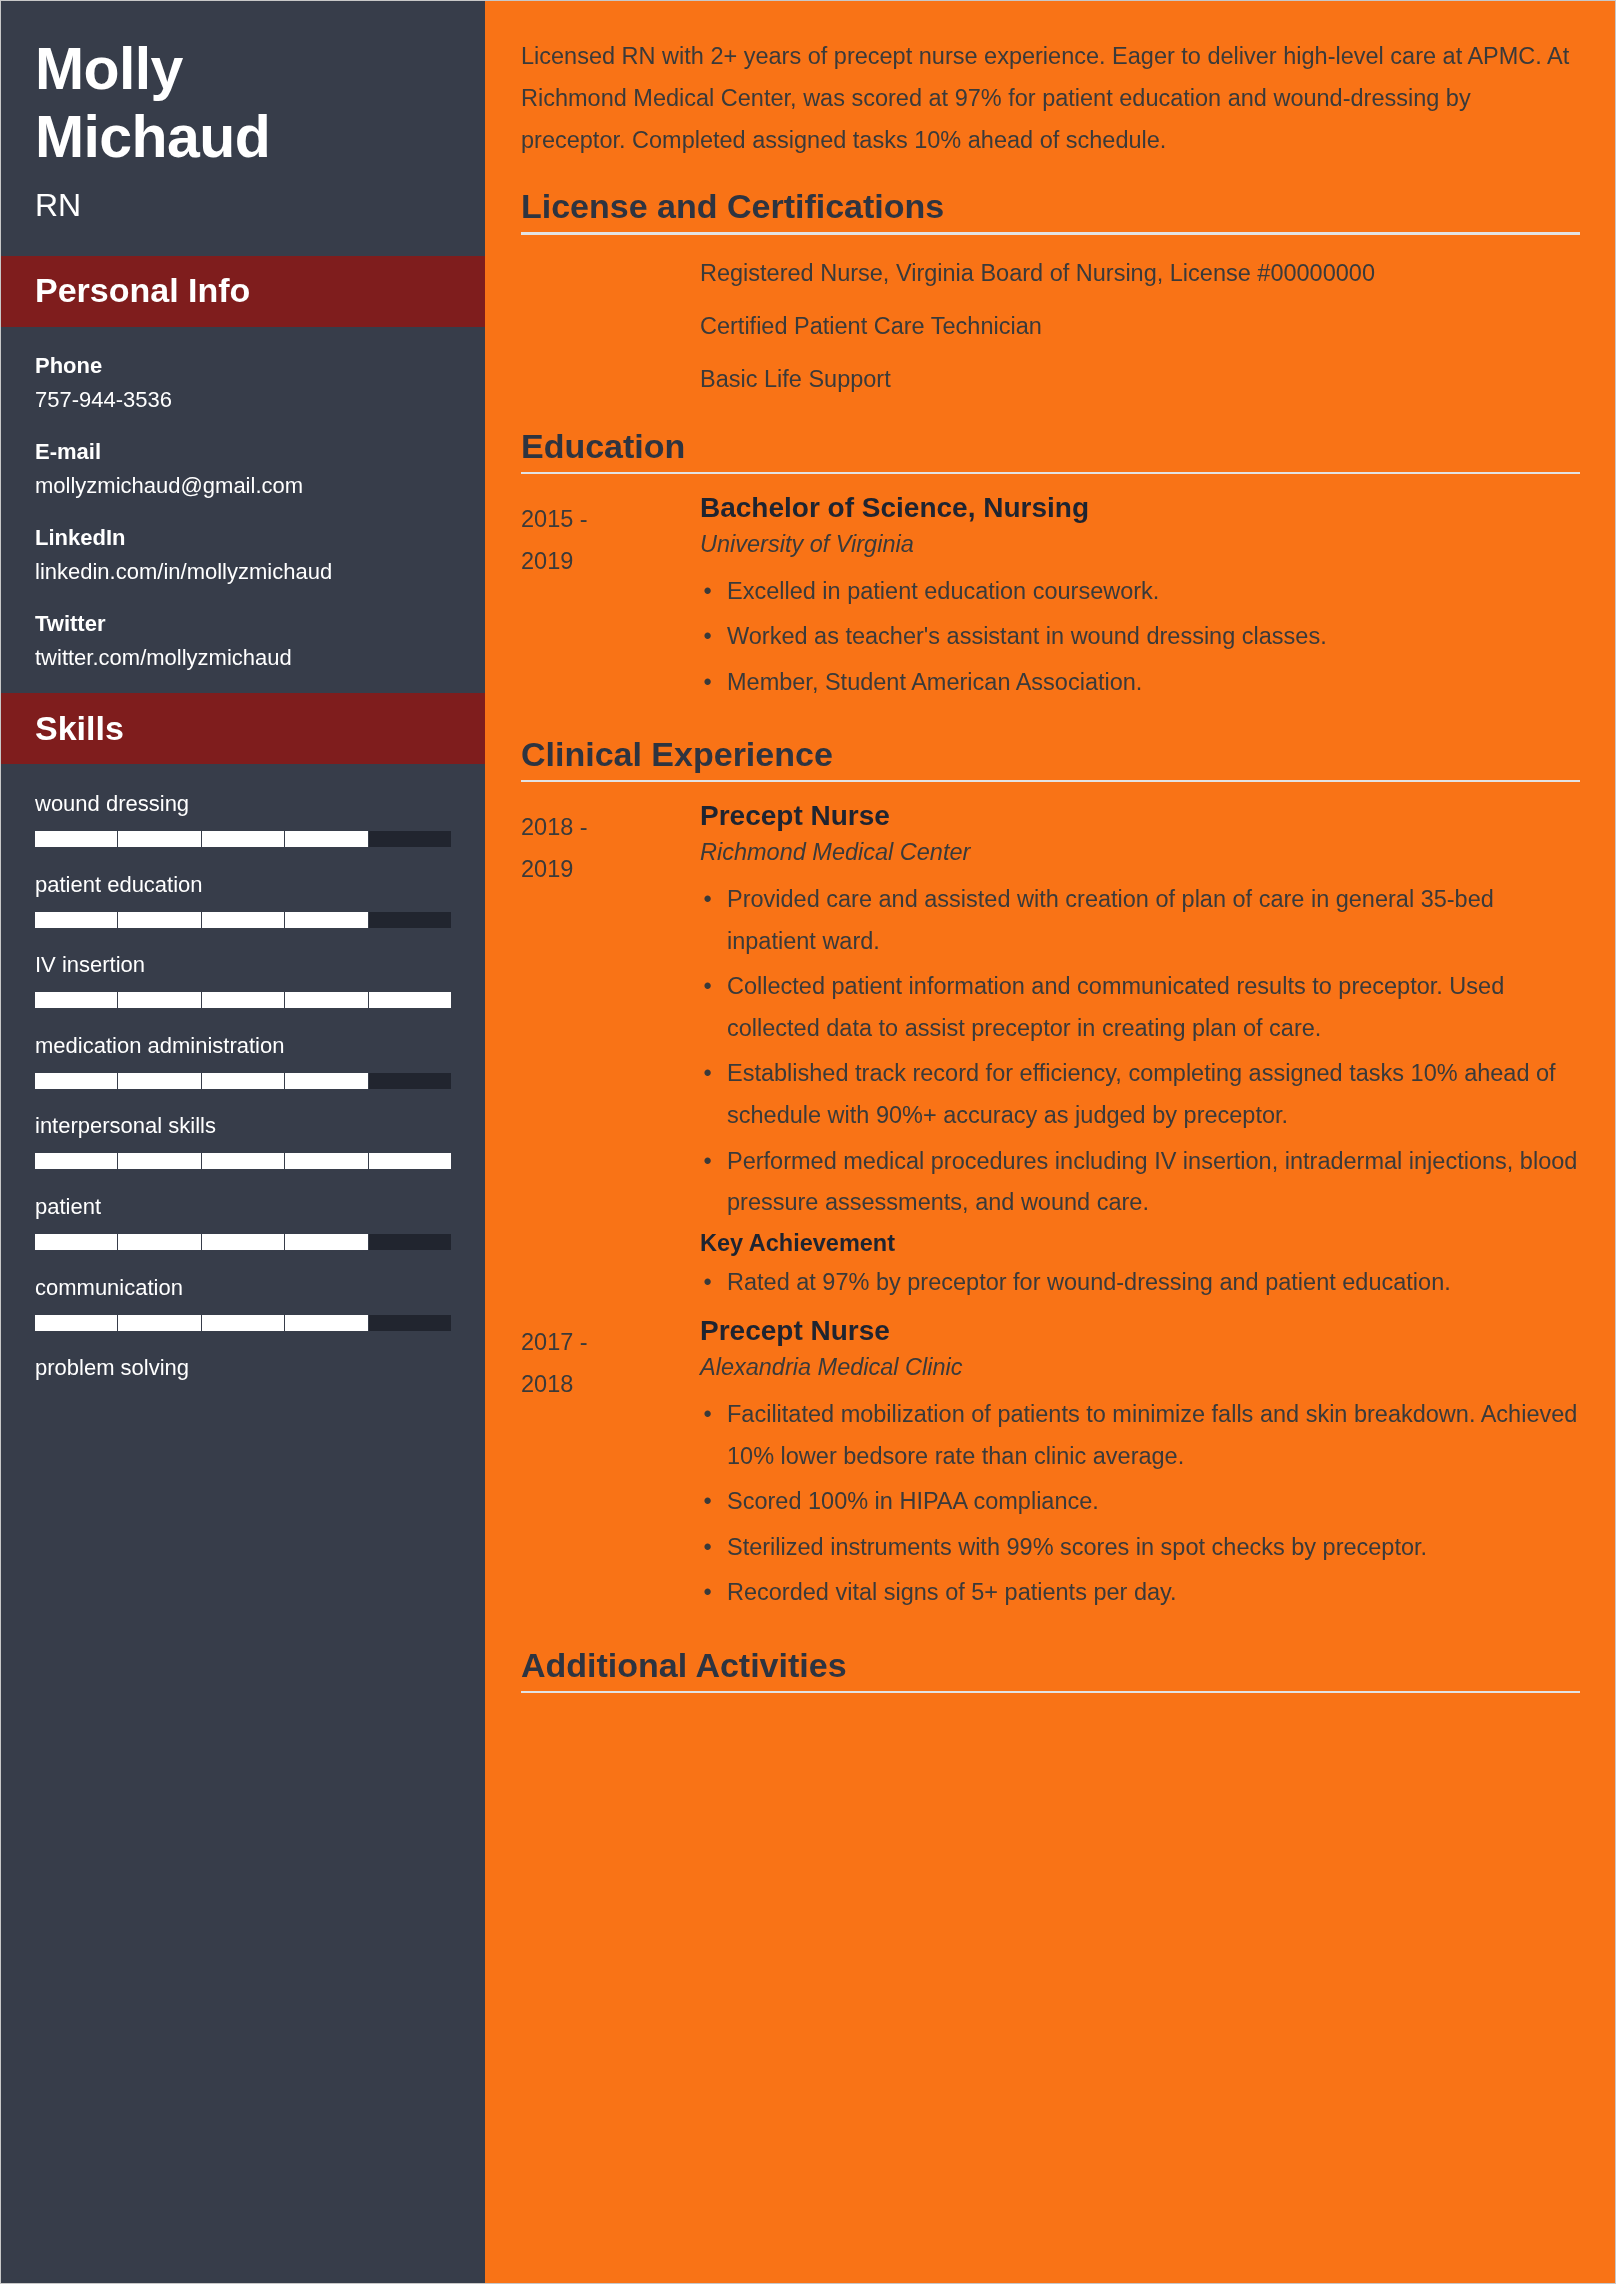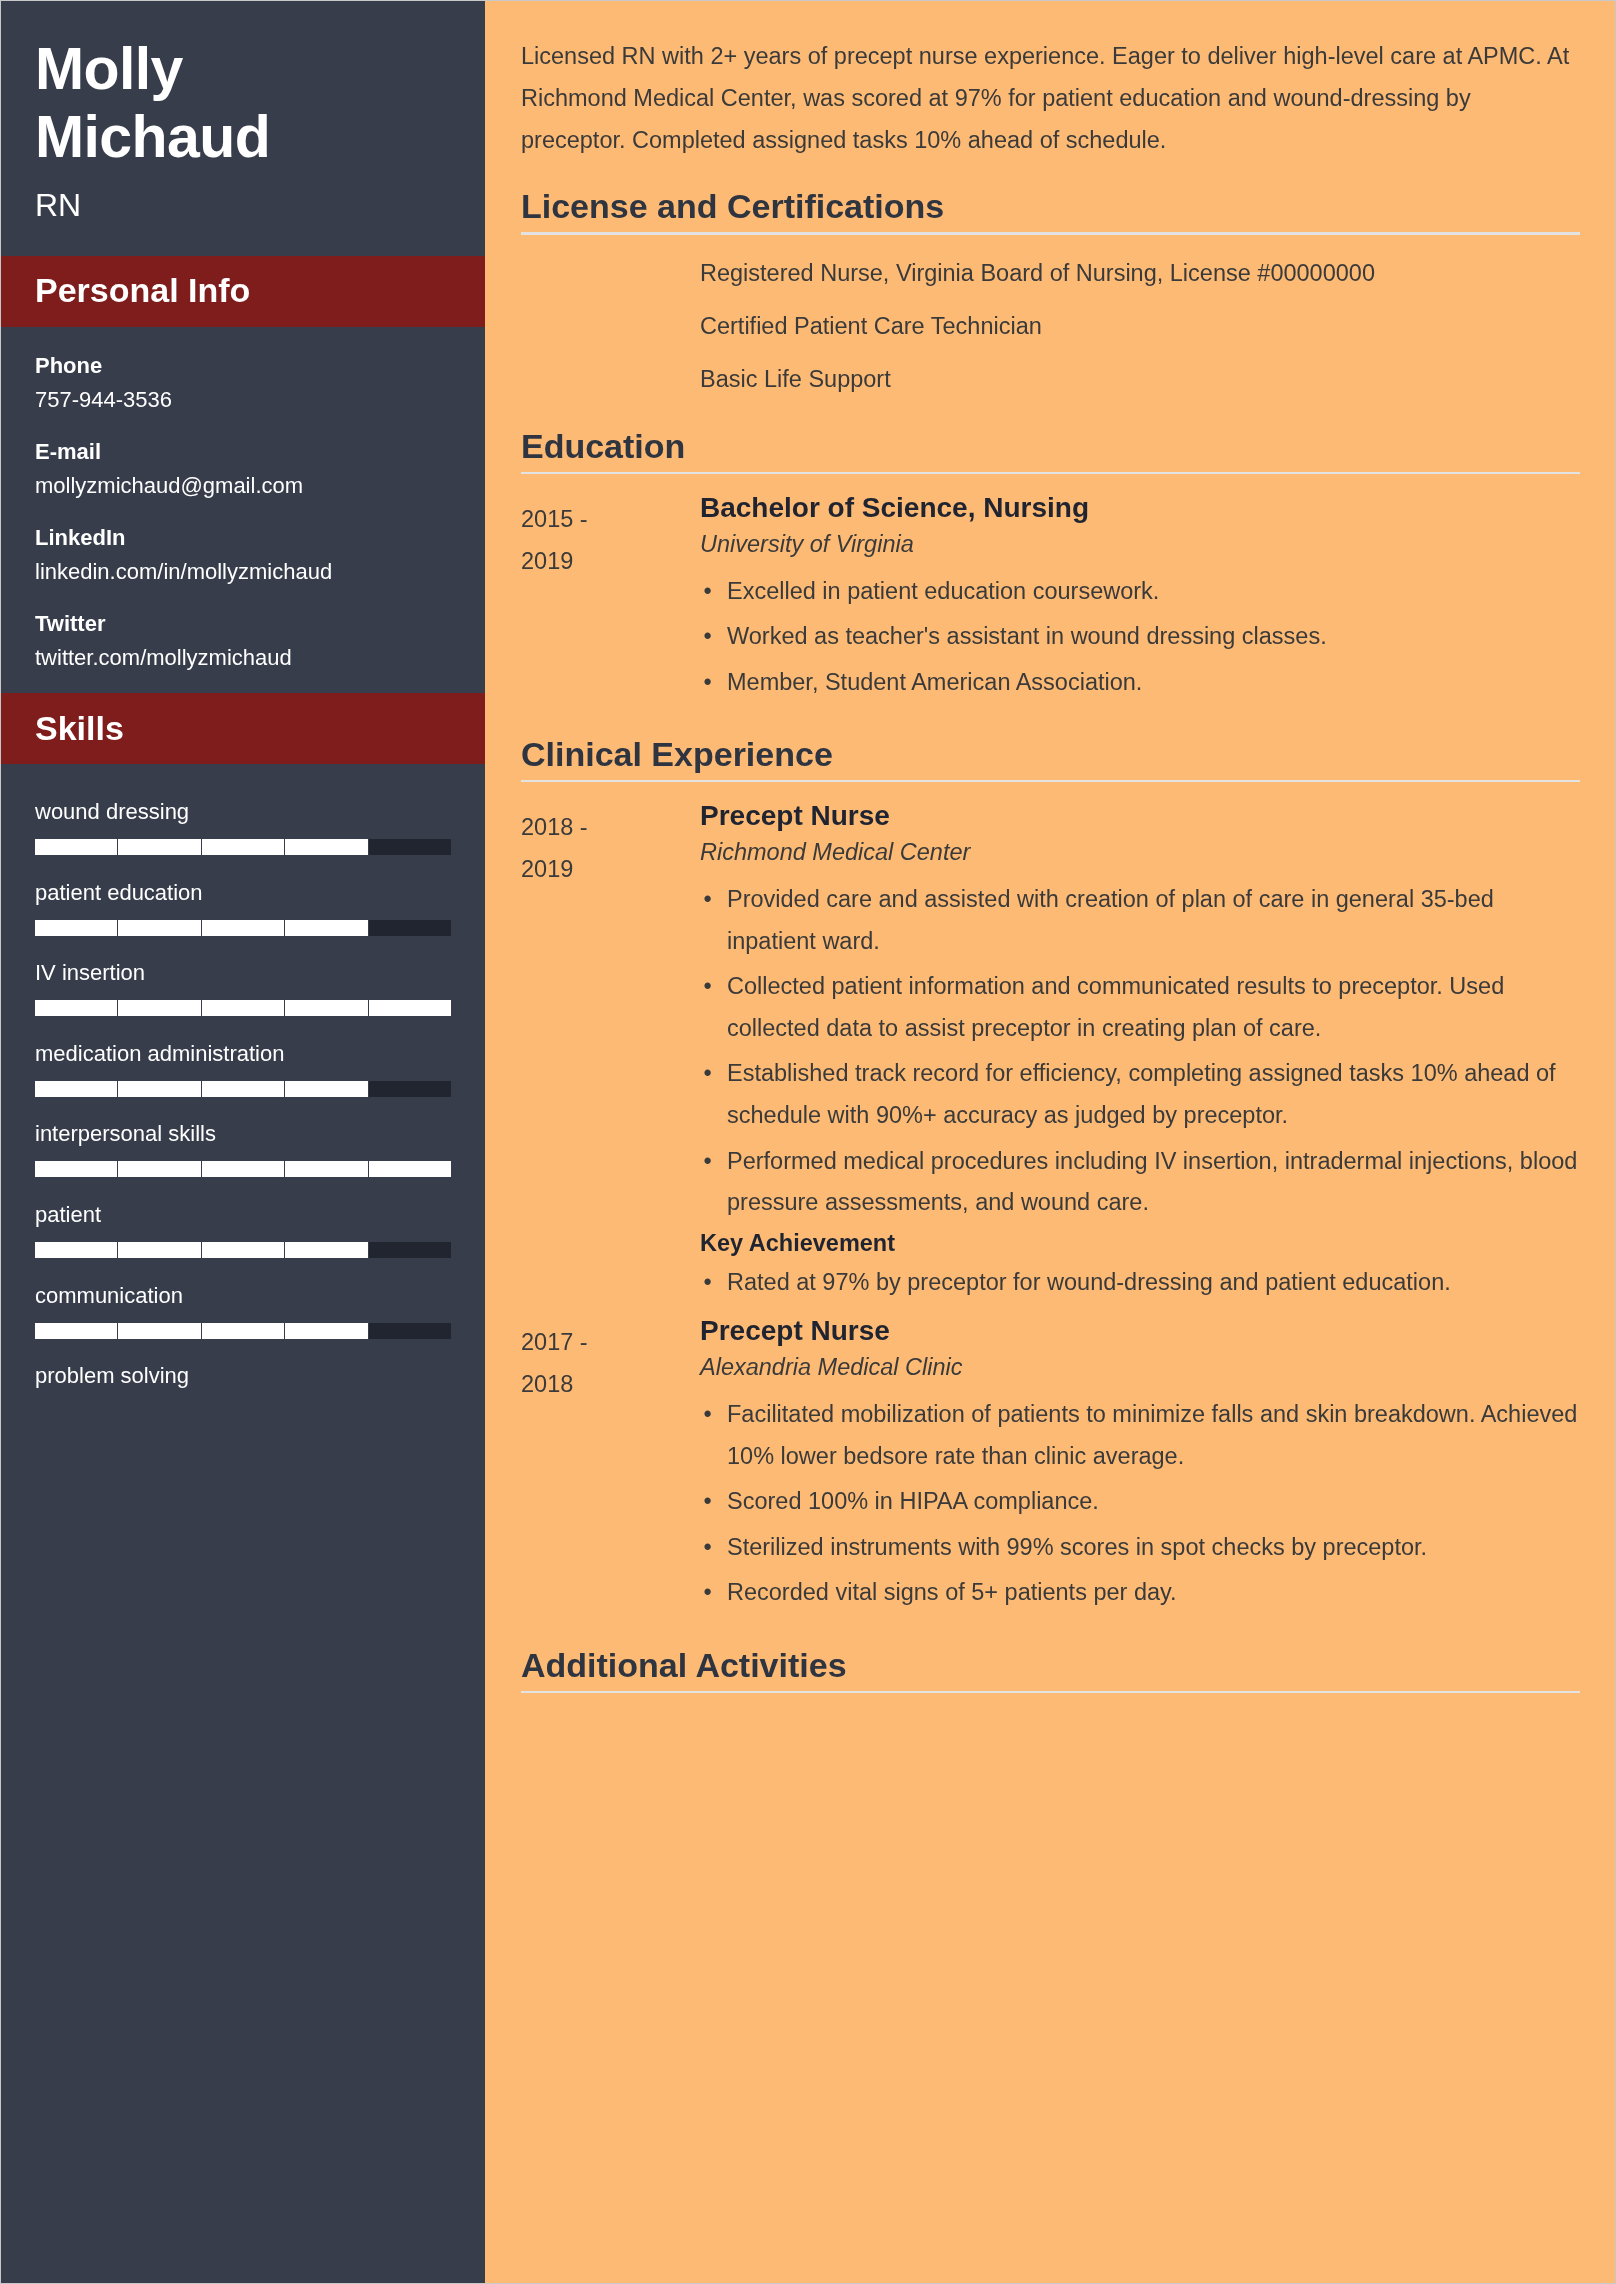--- a/index.html
+++ b/index.html
@@ -66,21 +66,20 @@
   }
 
   .skills-list { padding:27px 34px 35px 34px; }
   .skill-item { margin-bottom:24.6px; }
   .skill-item:last-child { margin-bottom:0; }
   .skill-name {
     font-size:22px;
     font-weight:400;
     color:#ffffff;
     margin-bottom:14px;
-    margin-top:8px;
   }
   .skill-bar {
     position:relative;
     width:416px;
     height:16px;
     background:#21252f;
     display:flex;
   }
   .skill-fill {
     height:100%;
@@ -95,21 +94,21 @@
   .skill-ticks span {
     flex:1 1 0;
     border-right:1.2px solid #373d4a;
   }
   .skill-ticks span:last-child { border-right:none; }
 
   
   .main {
     flex:1 1 auto;
     padding:35px 35px 23.5px 36px;
-    background:#fdba74;
+    background:#f97316;
     color:#2b2b2b;
     min-width:0;
   }
   .summary {
     font-size:23.5px;
     line-height:1.78;
     color:#3a3a3a;
     padding-right:5.9px;
     margin-bottom:26px;
   }

